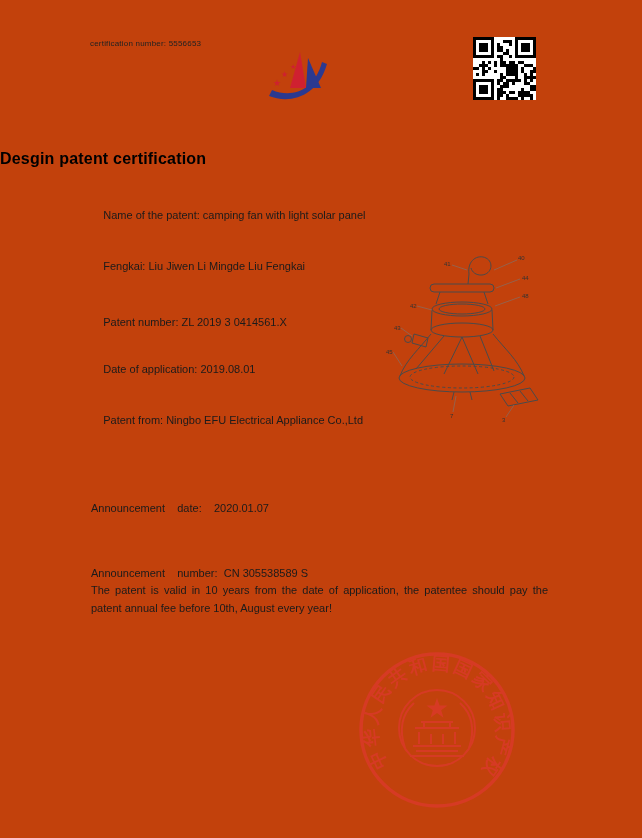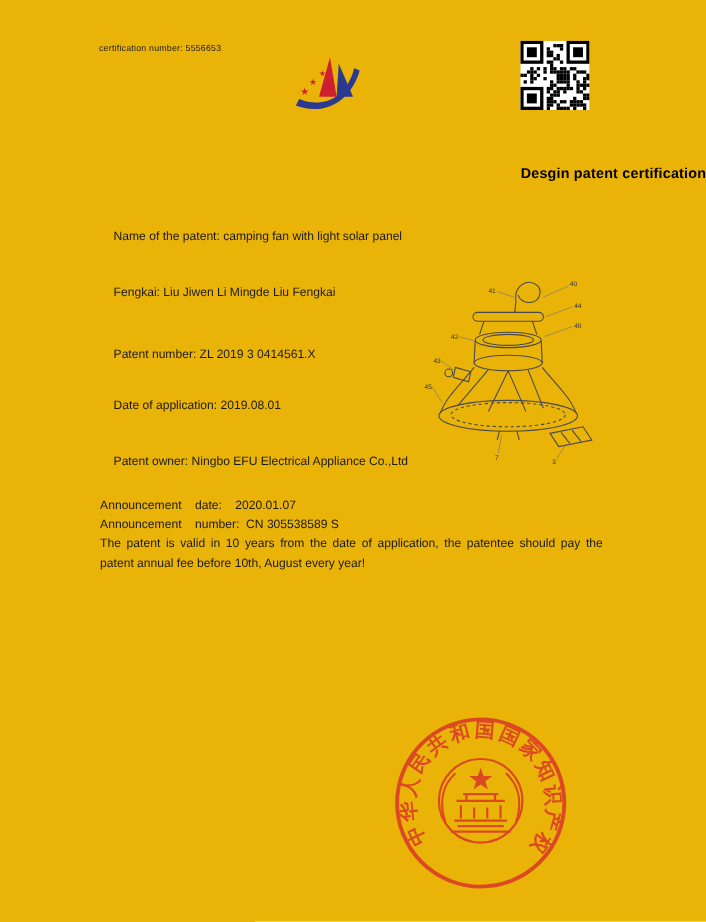--- a/index.html
+++ b/index.html
@@ -1,35 +1,35 @@
 <!DOCTYPE html>
 <html><head>
 <meta charset="utf-8">
 <style>
   * { margin:0; padding:0; box-sizing:border-box; }
   html,body { background:#ffffff; }
   .page {
     position:relative; width:642px; height:838px; margin:0 auto;
-    background:#eab308; overflow:hidden;
+    background:#c2410c; overflow:hidden;
     font-family:"Liberation Sans", sans-serif; color:#1a1a1a;
   }
   .abs { position:absolute; }
   .cert-num { left:90px; top:39px; font-size:8px; color:#222; letter-spacing:.2px; }
   .logo { left:261px; top:48px; width:82px; height:62px; }
   .qr { left:473px; top:37px; width:63px; height:63px; }
-  .title { left:0; top:150px; width:100%; text-align:right;
-           font-size:13px; font-weight:700; color:#000; letter-spacing:.2px; }
+  .title { left:0; top:150px; width:100%; text-align:left;
+           font-size:16px; font-weight:700; color:#000; letter-spacing:.2px; }
   .field { left:91px; font-size:11px; white-space:pre-wrap; color:#1b1b1b; }
   .field .lbl { }
   .field .val { margin-left:3px; }
   .f0 { top:197px; } .f1 { top:248px; } .f2 { top:304px;text-align:right; }
   .f3 { top:351px; } .f4 { top:402px; }
   .block { left:91px; top:452px; width:457px; font-size:11px;
            line-height:17.2px; color:#1b1b1b; }
-  .pre { white-space:pre-wrap; }
+  .pre { white-space:pre-wrap;margin-top:48px; }
   .just { text-align:justify; }
   .drawing { left:374px; top:248px; width:170px; height:182px; }
   .drawing svg { width:100%; height:100%; }
   .ref-num { font-size:6px; fill:#333; font-family:"Liberation Sans",sans-serif; }
   .seal { left:352px; top:645px; width:170px; height:170px; opacity:.87; }
   .seal svg { width:100%; height:100%; }
   .seal-stroke { fill:none; stroke:#d93a28; }
   .seal-text { font-size:18px; font-weight:700; fill:#d93a28;
                letter-spacing:3px; font-family:"DejaVu Sans", sans-serif; }
   .footer { left:213px; top:787px; font-size:10px; font-weight:700;
@@ -199,21 +199,21 @@
   <div class="abs field f1">
     <span class="lbl">Fengkai:</span><span class="val">Liu Jiwen Li Mingde Liu Fengkai</span>
   </div>
   <div class="abs field f2">
     <span class="lbl">Patent number:</span><span class="val">ZL 2019 3 0414561.X</span>
   </div>
   <div class="abs field f3">
     <span class="lbl">Date of application:</span><span class="val">2019.08.01</span>
   </div>
   <div class="abs field f4">
-    <span class="lbl">Patent owner:</span><span class="val">Ningbo EFU Electrical Appliance Co.,Ltd</span>
+    <span class="lbl">Patent from:</span><span class="val">Ningbo EFU Electrical Appliance Co.,Ltd</span>
   </div>
 
   <div class="abs block">
     <div class="pre">Announcement    date:    2020.01.07</div>
     <div class="pre">Announcement    number:  CN 305538589 S</div>
     <p class="just">The patent is valid in 10 years from the date of application, the patentee should pay the patent annual fee before 10th, August every year!</p>
   </div>
 
   <div class="abs drawing">
     <svg viewBox="0 0 170 182">

